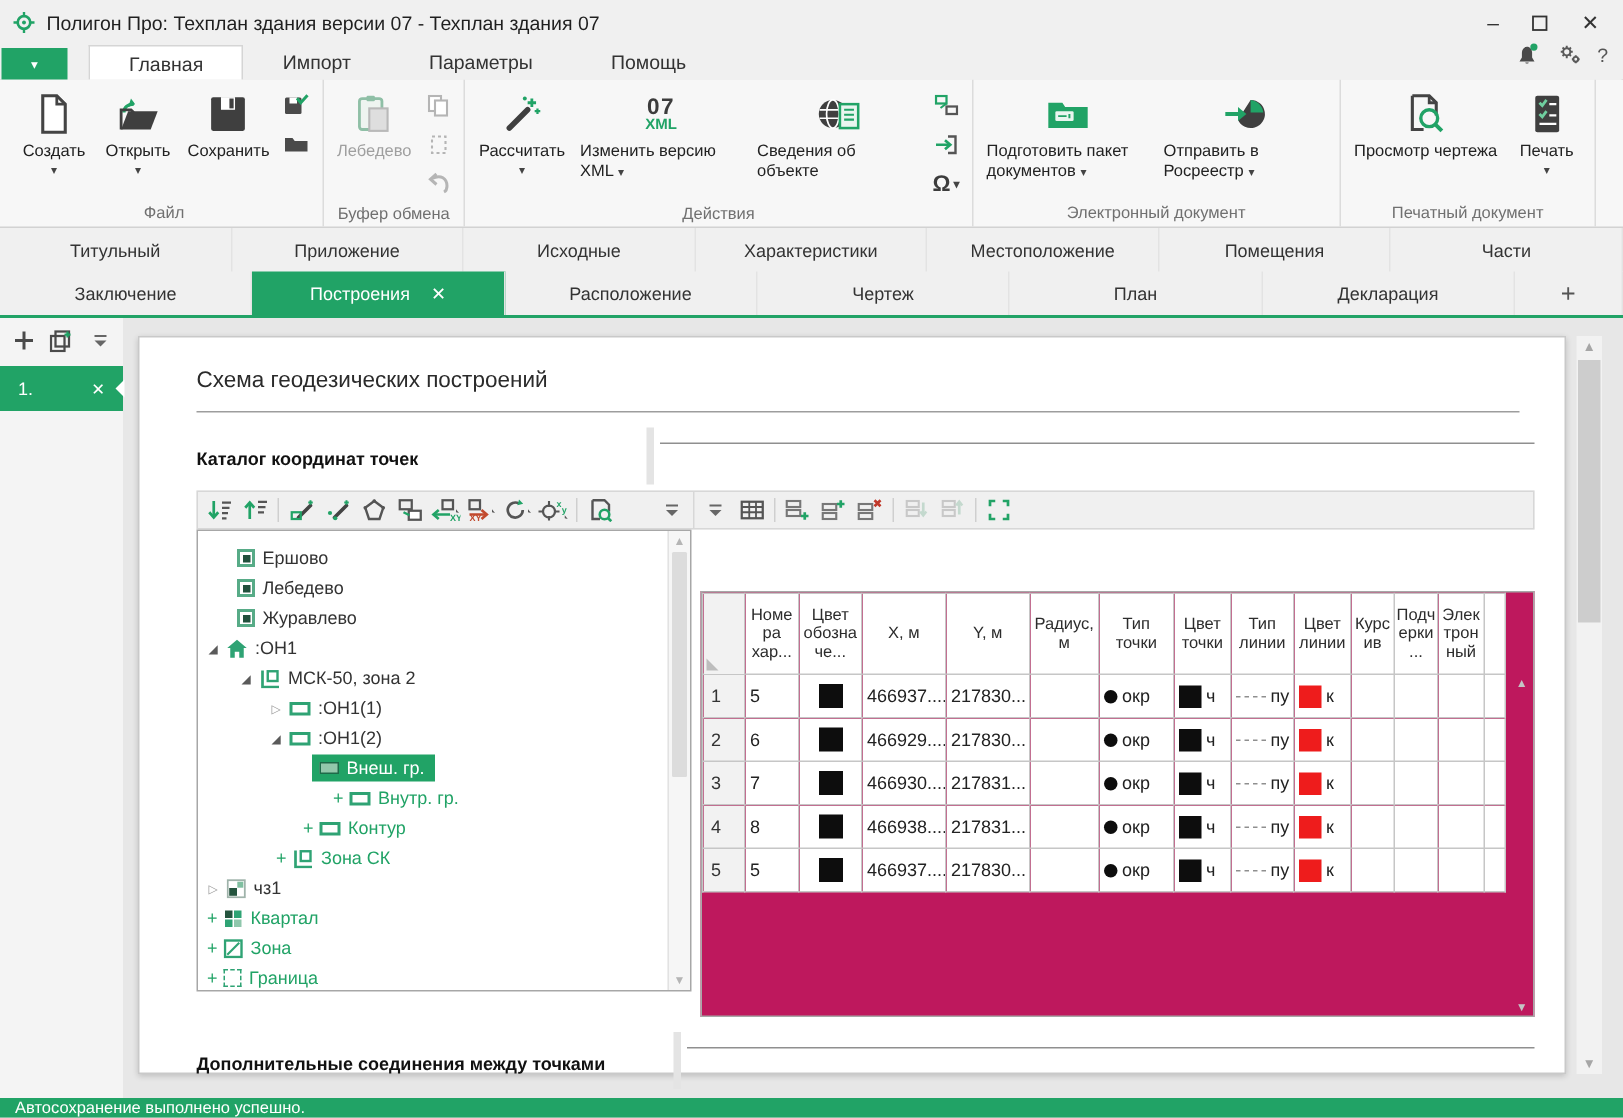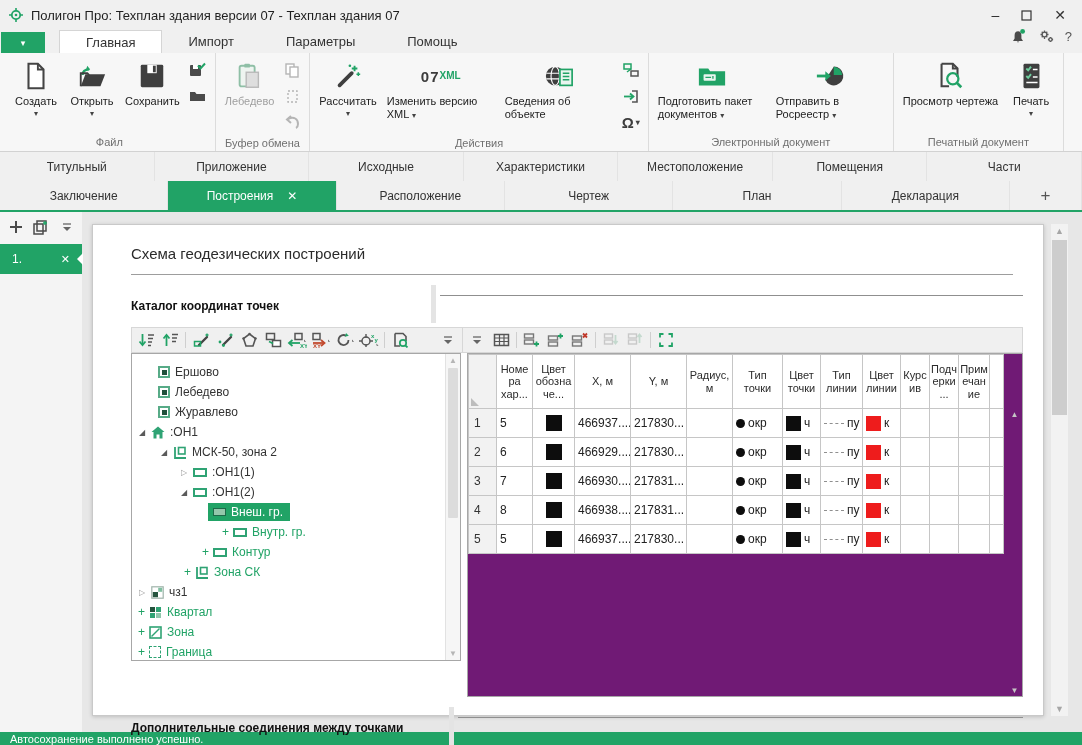--- a/index.html
+++ b/index.html
@@ -29,21 +29,21 @@
   .rg-label { text-align:center; color:#707070; font-size:11px; padding:1px 2px 3px; }
   .bigbtn { display:flex; flex-direction:column; align-items:center; padding:4px 5px 2px; min-width:56px; max-width:118px; border-radius:2px; cursor:default; }
   .bigbtn .bicon { height:32px; display:flex; align-items:center; justify-content:center; }
   .bigbtn .lbl { font-size:11px; line-height:1.18; margin-top:3px; color:#222; }
   .bigbtn .caret { font-size:8px; color:#444; margin-top:1px; }
   .bigbtn.disabled .lbl { color:#9f9f9f; }
   .minicol { display:flex; flex-direction:column; justify-content:flex-start; gap:6px; padding:4px 2px; }
   .minibtn { width:22px; height:20px; display:flex; align-items:center; justify-content:center; border-radius:2px; }
   .omega { font-size:15px; color:#3c3c3c; font-weight:bold; display:flex; align-items:center; gap:2px; }
   .omega .ocaret { font-size:8px; color:#444; }
-  .xmlstack { display:flex; flex-direction:row; align-items:center; line-height:1; }
+  .xmlstack { display:flex; flex-direction:column; align-items:center; line-height:1; }
   .xmlstack .v07 { font-size:15px; font-weight:bold; color:#3c3c3c; letter-spacing:1px; }
   .xmlstack .vxml { font-size:10px; font-weight:bold; color:#21a366; }
 
   
   .doctabs { background:#f0f0f0; border-bottom:2px solid #21a366; }
   .dtrow { display:flex; height:29px; }
   .dtab { flex:1; display:flex; align-items:center; justify-content:center; font-size:12px; color:#333; gap:14px; border-right:1px solid #e3e3e3; cursor:default; }
   .dtab.active { background:#21a366; color:#fff; }
   .dtab .tclose { font-size:12px; color:#fff; }
   .dtab.plus { flex:0 0 72px; font-size:17px; color:#555; }
@@ -68,21 +68,21 @@
   .toolbars { display:flex; background:#f0f0f0; border:1px solid #d7d7d7; height:26px; align-items:center; }
   .tb-left { width:330px; display:flex; align-items:center; gap:2px; padding:0 3px; }
   .tb-right { flex:1; display:flex; align-items:center; gap:2px; padding:0 3px; border-left:1px solid #d7d7d7; height:100%; }
   .tbtn { width:22px; height:20px; display:flex; align-items:center; justify-content:center; border-radius:2px; cursor:default; }
   .tbtn.dis { opacity:.45; }
   .tsep { width:1px; height:16px; background:#cfcfcf; margin:0 2px; }
   .tspacer { flex:1; }
 
   .boxes { display:flex; gap:6px; }
   .treebox { position:relative; width:330px; height:308px; border:1px solid #a7a7a7; background:#fff; overflow:hidden; padding-top:8px; }
-  .tablebox { position:relative; flex:1; height:344px; border:1px solid #a7a7a7; background:#701a75; overflow:hidden; }
+  .tablebox { position:relative; flex:1; height:284px; border:1px solid #a7a7a7; background:#be185d; overflow:hidden;margin-top:41px; }
 
   
   .trow { height:20px; display:flex; align-items:center; font-size:12px; color:#333; white-space:nowrap; }
   .exp { width:12px; text-align:center; font-size:8px; color:#5a5a5a; margin-right:3px; flex:none; }
   .exp.closed { color:#9a9a9a; }
   .tico { flex:none; margin-right:5px; display:inline-flex; }
   .trow .plusg { color:#21a366; font-size:12px; margin-right:4px; flex:none; }
   .trow.green .tlabel { color:#21a366; }
   .selwrap { display:inline-flex; align-items:center; background:#21a366; color:#fff; padding:2px 7px 2px 5px; }
   .selwrap .tlabel { color:#fff; }
@@ -751,21 +751,21 @@
                 <th>Цвет обозначе...</th>
                 <th>X, м</th>
                 <th>Y, м</th>
                 <th>Радиус, м</th>
                 <th>Тип точки</th>
                 <th>Цвет точки</th>
                 <th>Тип линии</th>
                 <th>Цвет линии</th>
                 <th>Курсив</th>
                 <th>Подчерки...</th>
-                <th>Примечание</th>
+                <th>Электронный</th>
                 <th></th>
               </tr>
               <tr>
                 <td class="rnum">1</td>
                 <td>5</td>
                 <td>
                       <div class="swatch" style="background-color: rgb(13, 13, 13);"></div>
                     </td>
                 <td>466937....</td>
                 <td>217830...</td>

